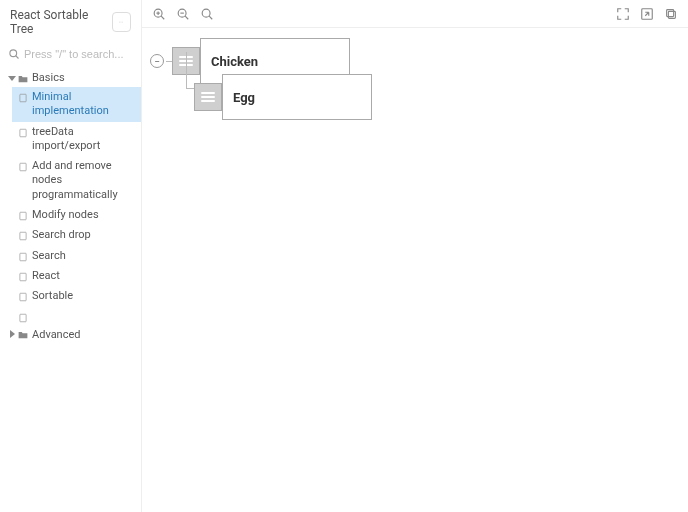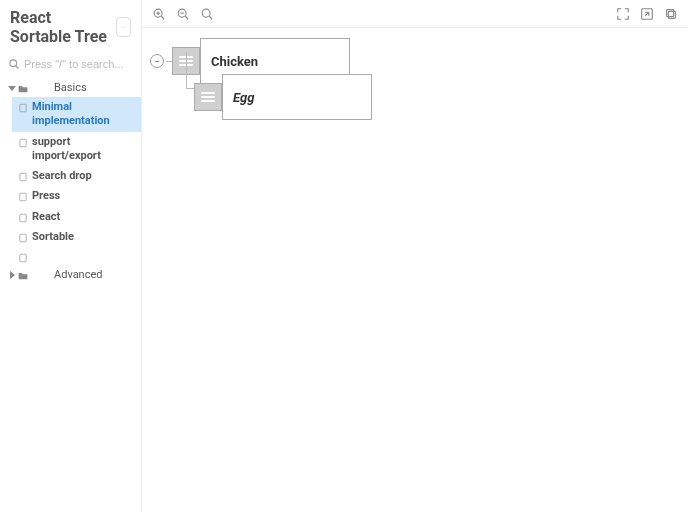--- a/index.html
+++ b/index.html
@@ -1,33 +1,33 @@
 <!DOCTYPE html>
 <html><head>
 <meta charset="utf-8">
 <style>
 * { box-sizing: border-box; margin: 0; padding: 0; }
 body { font-family: -apple-system, BlinkMacSystemFont, "Segoe UI", Roboto, sans-serif; font-size: 12px; color: #333; background: #fff; width: 688px; height: 512px; overflow: hidden; display: flex; }
 
 .sidebar { width: 142px; background: #fff; border-right: 1px solid #eee; display: flex; flex-direction: column; }
 .sidebar-header { display: flex; align-items: center; padding: 8px 10px; justify-content: space-between; }
-.sidebar-title { font-weight: 700; font-size: 16px; color: #555; }
+.sidebar-title { font-weight: 400; font-size: 12px; color: #555; }
 .more-btn { width: 20px; height: 20px; border: 1px solid #ddd; border-radius: 4px; display: flex; align-items: center; justify-content: center; color: #888; cursor: pointer; }
 .search-row { display: flex; align-items: center; padding: 4px 8px 8px 8px; }
 .search-icon { width: 12px; height: 12px; margin-right: 4px; color: #999; flex-shrink: 0; }
 .search-input { border: none; outline: none; font-size: 11px; color: #666; width: 100%; background: transparent; }
 .search-input::placeholder { color: #bbb; }
 
 .tree { padding: 0 0 8px 0; }
 .tree-group { }
 .tree-group-header { display: flex; align-items: center; padding: 3px 8px; cursor: pointer; }
 .tree-caret { width: 8px; height: 8px; margin-right: 2px; display: flex; align-items: center; justify-content: center; color: #888; flex-shrink: 0; }
 .tree-folder-icon { width: 10px; height: 10px; margin-right: 4px; color: #888; flex-shrink: 0; }
-.tree-label { font-size: 11px; color: #555; margin-left: 22px; }
-.tree-children { padding-left: 12px; font-weight: bold; }
+.tree-label { font-size: 11px; color: #555; }
+.tree-children { padding-left: 12px; }
 .tree-item { display: flex; align-items: flex-start; padding: 3px 8px 3px 6px; cursor: pointer; }
 .tree-item.selected { background: #d1e8fa; }
 .tree-item .file-icon { width: 10px; height: 10px; margin-right: 4px; margin-top: 2px; color: #888; flex-shrink: 0; }
 .tree-item .item-label { font-size: 11px; color: #555; line-height: 1.3; }
 .tree-item.selected .item-label { color: #2b7ab8; }
 
 .main { flex: 1; display: flex; flex-direction: column; background: #fff; }
 .toolbar { height: 28px; border-bottom: 1px solid #eee; display: flex; align-items: center; justify-content: space-between; padding: 0 10px; }
 .toolbar-left, .toolbar-right { display: flex; align-items: center; gap: 10px; }
 .tool-icon { width: 14px; height: 14px; color: #888; cursor: pointer; display: flex; align-items: center; justify-content: center; }
@@ -85,33 +85,45 @@
         <div class="tree-item selected">
           <span class="file-icon"><svg viewBox="0 0 16 16" width="10" height="10" fill="none" stroke="currentColor">
                 <rect x="3" y="2" width="10" height="12" rx="1"></rect>
               </svg></span>
           <span class="item-label">Minimal implementation</span>
         </div>
         <div class="tree-item">
           <span class="file-icon"><svg viewBox="0 0 16 16" width="10" height="10" fill="none" stroke="currentColor">
                 <rect x="3" y="2" width="10" height="12" rx="1"></rect>
               </svg></span>
-          <span class="item-label">support import/export</span>
+          <span class="item-label">treeData import/export</span>
+        </div>
+        <div class="tree-item">
+          <span class="file-icon"><svg viewBox="0 0 16 16" width="10" height="10" fill="none" stroke="currentColor">
+                <rect x="3" y="2" width="10" height="12" rx="1"></rect>
+              </svg></span>
+          <span class="item-label">Add and remove nodes programmatically</span>
+        </div>
+        <div class="tree-item">
+          <span class="file-icon"><svg viewBox="0 0 16 16" width="10" height="10" fill="none" stroke="currentColor">
+                <rect x="3" y="2" width="10" height="12" rx="1"></rect>
+              </svg></span>
+          <span class="item-label">Modify nodes</span>
         </div>
         <div class="tree-item">
           <span class="file-icon"><svg viewBox="0 0 16 16" width="10" height="10" fill="none" stroke="currentColor">
                 <rect x="3" y="2" width="10" height="12" rx="1"></rect>
               </svg></span>
           <span class="item-label">Search drop</span>
         </div>
         <div class="tree-item">
           <span class="file-icon"><svg viewBox="0 0 16 16" width="10" height="10" fill="none" stroke="currentColor">
                 <rect x="3" y="2" width="10" height="12" rx="1"></rect>
               </svg></span>
-          <span class="item-label">Press</span>
+          <span class="item-label">Search</span>
         </div>
         <div class="tree-item">
           <span class="file-icon"><svg viewBox="0 0 16 16" width="10" height="10" fill="none" stroke="currentColor">
                 <rect x="3" y="2" width="10" height="12" rx="1"></rect>
               </svg></span>
           <span class="item-label">React</span>
         </div>
         <div class="tree-item">
           <span class="file-icon"><svg viewBox="0 0 16 16" width="10" height="10" fill="none" stroke="currentColor">
                 <rect x="3" y="2" width="10" height="12" rx="1"></rect>
@@ -204,16 +216,16 @@
     <div class="vline"></div>
     <div class="child-hline"></div>
     <div class="node-row" style="position:absolute; left:52px; top:46px;">
       <div class="drag-handle">
         <div class="drag-lines">
             <span></span>
             <span></span>
             <span></span>
           </div>
       </div>
-      <div class="node-box" style="width:150px;font-style:italic;">Egg</div>
+      <div class="node-box" style="width:150px;">Egg</div>
     </div>
   </div>
 </div>
 
 </body></html>

